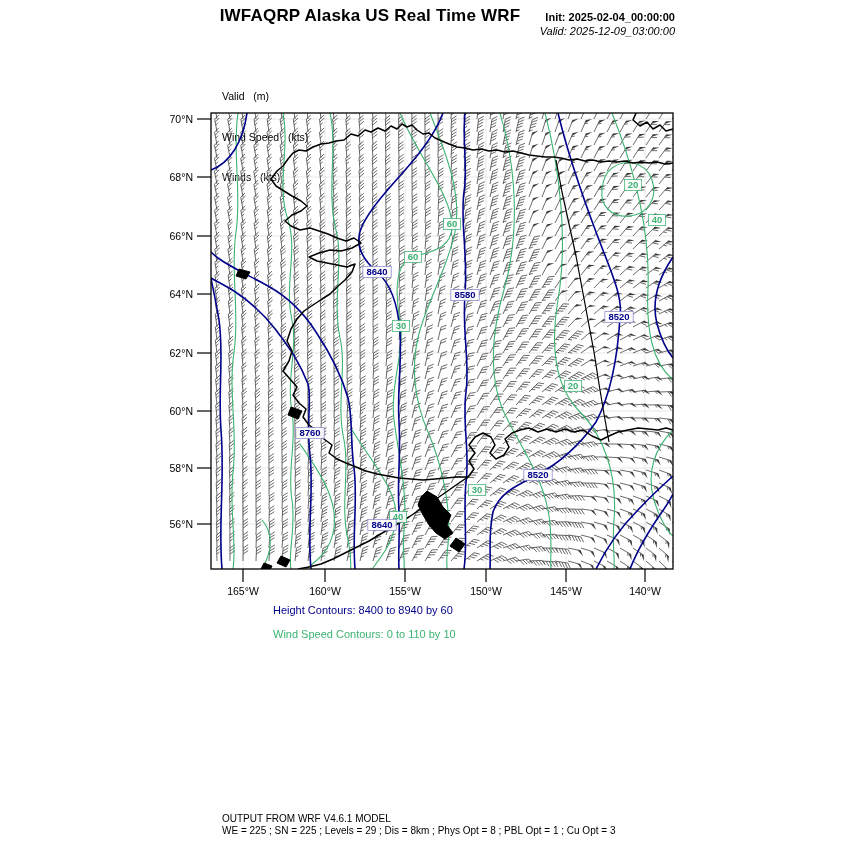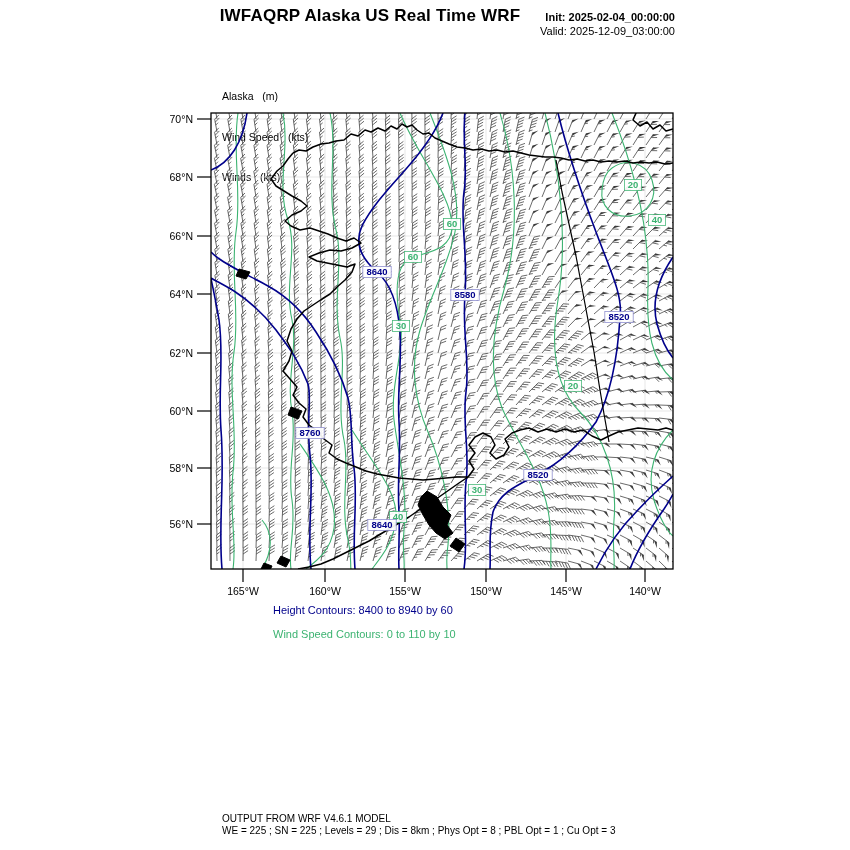--- a/index.html
+++ b/index.html
@@ -2,38 +2,38 @@
 <html><head>
 <meta charset="utf-8">
 <style>
   html,body{margin:0;padding:0;background:#ffffff;}
   #page{position:relative;width:850px;height:850px;background:#ffffff;overflow:hidden;
         font-family:"Liberation Sans", sans-serif;color:#000;}
   .abs{position:absolute;}
   #title{left:120px;top:6px;width:500px;text-align:center;font-size:17px;font-weight:bold;letter-spacing:.2px;}
   #init-block{left:420px;top:10px;width:255px;text-align:right;font-size:11px;line-height:14px;}
   #init-line{font-weight:bold;}
-  #valid-line{font-weight:normal;}
+  #valid-line{font-weight:normal;font-style:italic;}
   #legend{left:222px;top:63px;font-size:10.5px;line-height:13.5px;white-space:pre;}
   #caption-height{left:273px;top:604px;width:400px;text-align:left;font-size:11px;color:#00008b;}
   #caption-wind{left:273px;top:628px;width:400px;text-align:left;font-size:11px;color:#3cb371;}
   #footer{left:222px;top:813px;font-size:10px;line-height:12px;}
   svg{position:absolute;left:0;top:0;}
 </style>
 </head>
 <body>
 
 <div id="page">
   <div class="abs" id="title">IWFAQRP Alaska US Real Time WRF</div>
   <div class="abs" id="init-block">
     <div id="init-line">Init: 2025-02-04_00:00:00</div>
     <div id="valid-line">Valid: 2025-12-09_03:00:00</div>
   </div>
   <div class="abs" id="legend">
-    <div>Alaska   (m)</div>
+    <div>Valid   (m)</div>
     <div>Wind Speed   (kts)</div>
     <div>Winds   (kts)</div>
   </div>
 
   <svg id="map-svg" width="850" height="850" viewBox="0 0 850 850" aria-hidden="true">
       <defs>
         <clipPath id="mapclip">
           <rect x="211" y="113" width="462" height="456"></rect>
         </clipPath>
       </defs>

